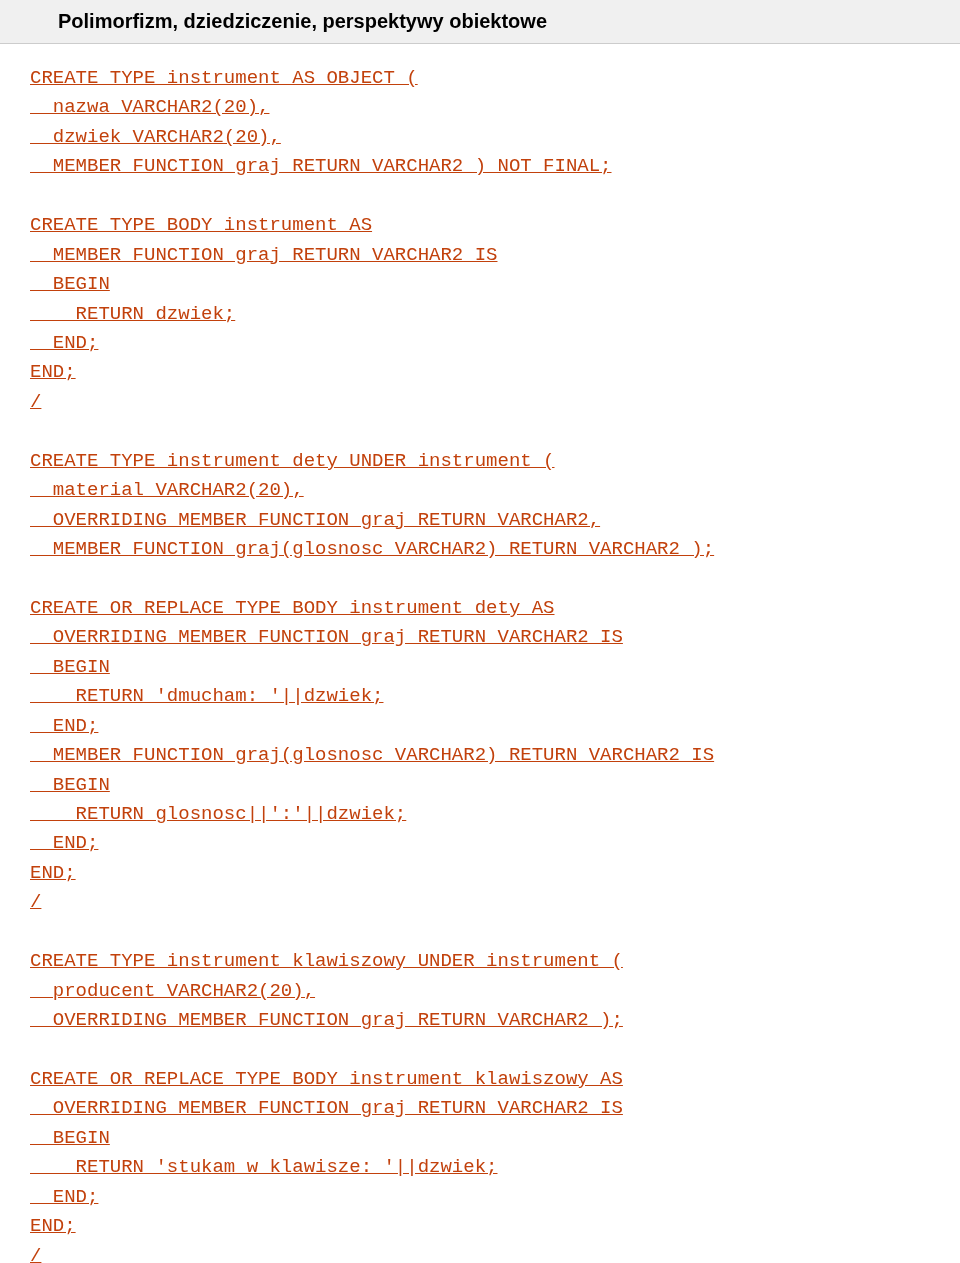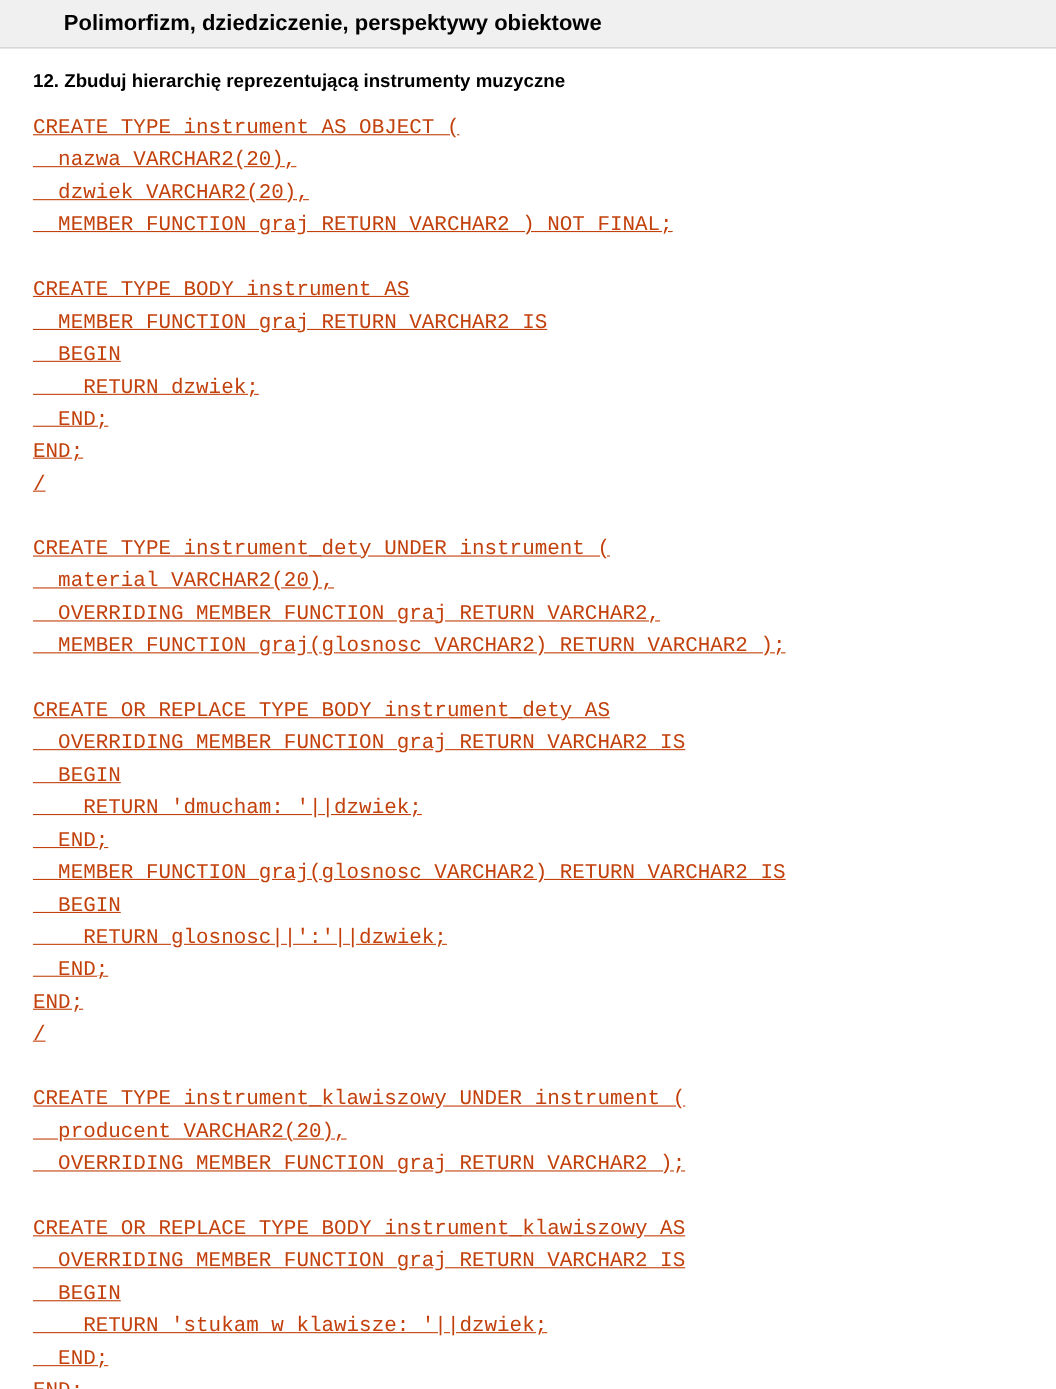--- a/index.html
+++ b/index.html
@@ -50,21 +50,20 @@
     }
   </style>
 </head>
 <body>
 
 <div class="page-header">
   <h1>Polimorfizm, dziedziczenie, perspektywy obiektowe</h1>
 </div>
 
 <div class="page-content">
-  <div class="section-title"><span>12.</span> <span>Zbuduj hierarchię reprezentującą instrumenty muzyczne</span></div>
 
   <div class="code-block">CREATE TYPE instrument AS OBJECT (
   nazwa VARCHAR2(20),
   dzwiek VARCHAR2(20),
   MEMBER FUNCTION graj RETURN VARCHAR2 ) NOT FINAL;
 
 CREATE TYPE BODY instrument AS
   MEMBER FUNCTION graj RETURN VARCHAR2 IS
   BEGIN
     RETURN dzwiek;

